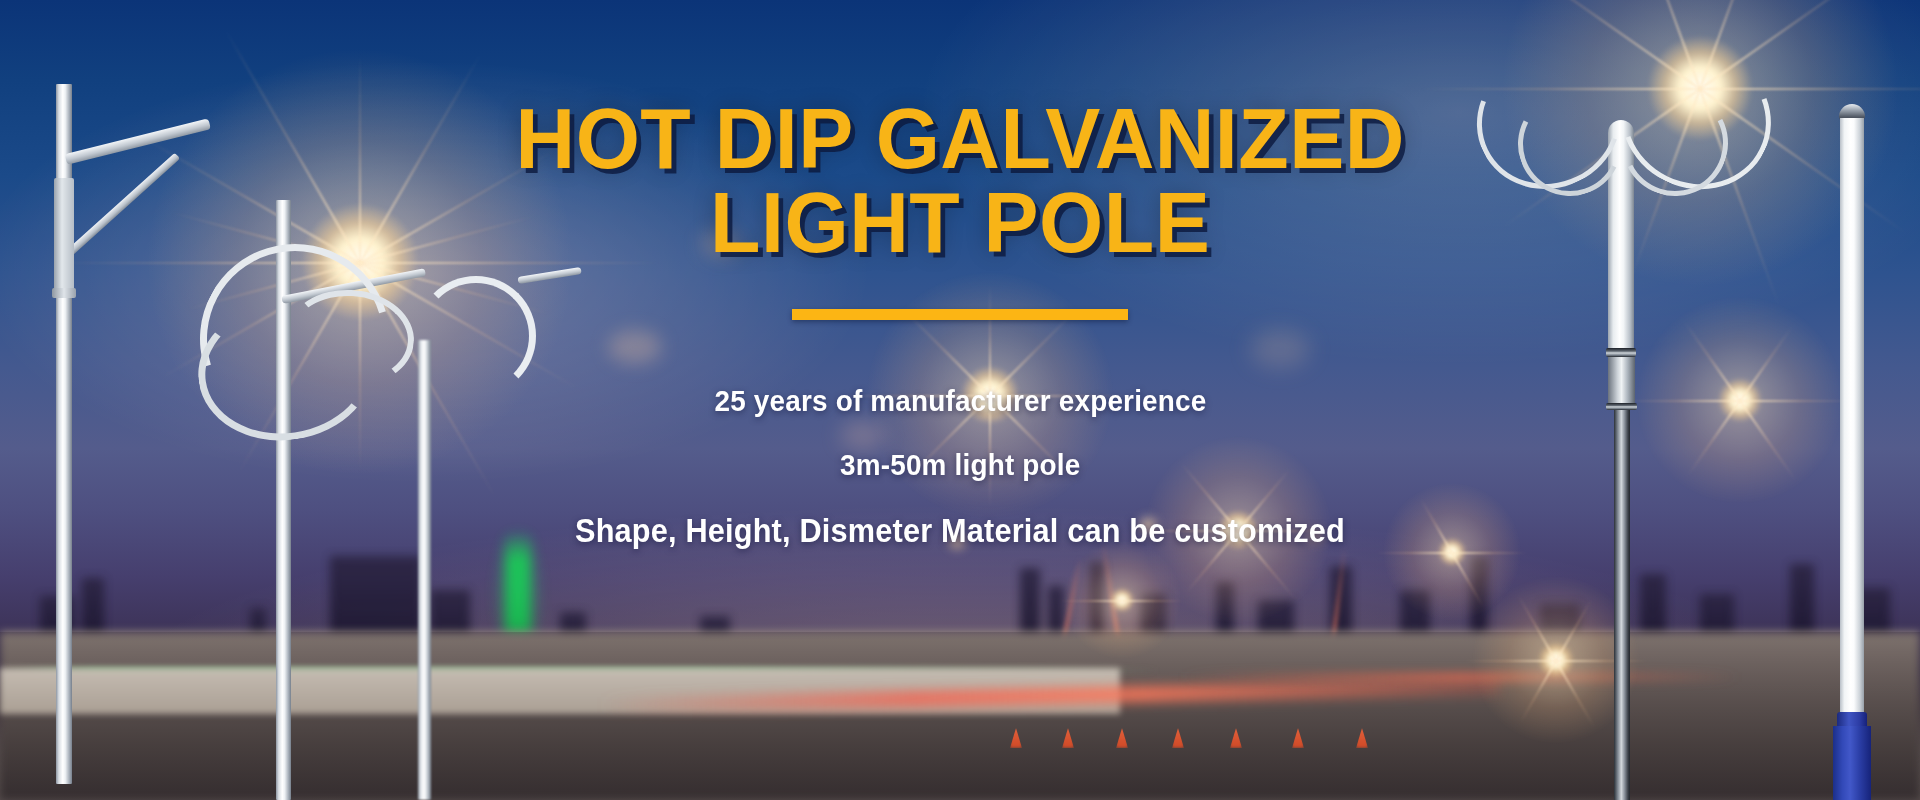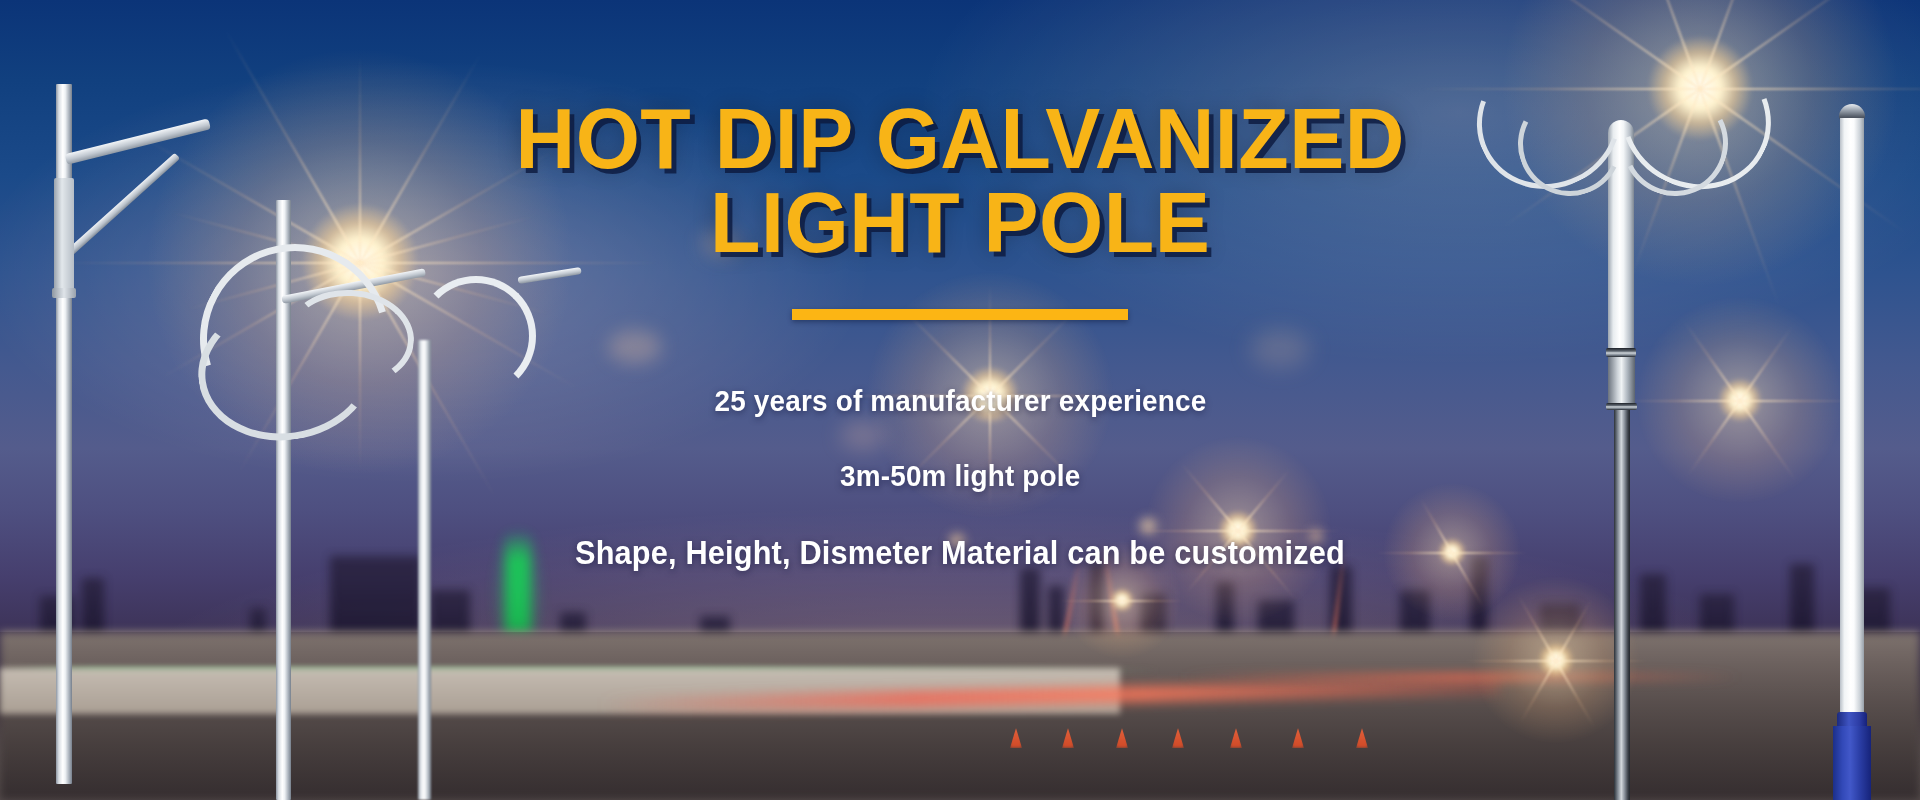--- a/index.html
+++ b/index.html
@@ -197,21 +197,21 @@
   }
   .headline .l2{ display:block; }
   .divider{
     width:336px; height:11px;
     background:#fcb514;
     margin:44px 0 0 0;
     box-shadow:0 2px 5px rgba(10,22,55,.45);
   }
   .sublist{
     margin-top:64px;
-    display:flex; flex-direction:column; align-items:center; gap:41px;
+    display:flex; flex-direction:column; align-items:center; gap:30px;
   }
   .subline{
     color:#ffffff;
     font-family:"Liberation Sans Narrow","Liberation Sans", sans-serif;
     font-weight:bold;
     font-size:30px;
     letter-spacing:.2px;
     text-shadow:0 2px 7px rgba(20,22,60,.55);
     transform:scaleX(.93);
     white-space:nowrap;

